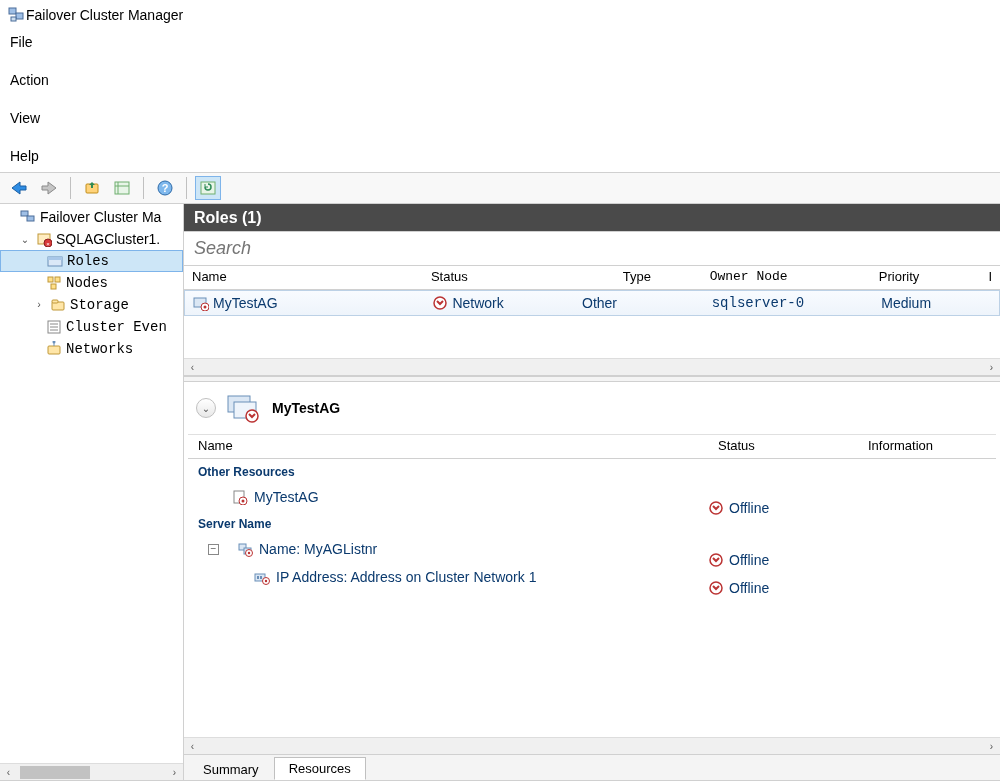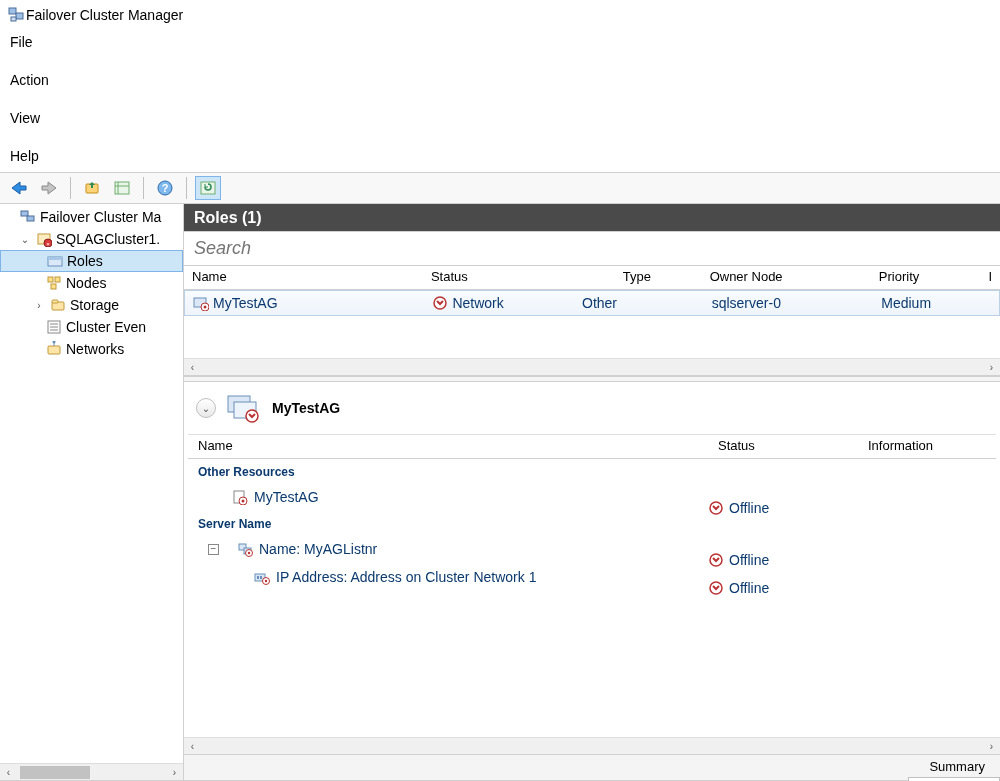--- a/index.html
+++ b/index.html
@@ -81,21 +81,21 @@
   padding-right: 4px;
 }
 .tree-row .expander {
   width: 14px; text-align: center; color: #555; font-size: 10px;
   cursor: default;
 }
 .tree-row .label { font-size: 14px; }
 .tree-row.selected { background: #cde6f7; border: 1px solid #7eb4ea; }
 .tree-row.lvl0 { padding-left: 20px; }
 .tree-row.lvl1 { padding-left: 18px; }
-.tree-row.lvl2 { padding-left: 46px; }
+.tree-row.lvl2 { padding-left: 46px; font-family: Liberation Mono, monospace; }
 .tree-row.lvl2.with-exp { padding-left: 32px; }
 .hscroll {
   height: 17px;
   background: #f0f0f0;
   border-top: 1px solid #ddd;
   position: relative;
 }
 .hscroll .arrow {
   position: absolute; top: 0; width: 17px; height: 17px;
   display: flex; align-items: center; justify-content: center;
@@ -164,21 +164,21 @@
   padding: 3px 8px;
   font-size: 14px;
   display: flex;
   align-items: center;
   gap: 4px;
   color: #0b3a6e;
 }
 .c-name { width: 240px; }
 .c-status { width: 150px; }
 .c-type { width: 130px; text-align: center; }
-.c-owner { width: 170px; }
+.c-owner { width: 170px; font-family: Liberation Mono, monospace; }
 .c-priority { width: 110px; }
 .c-info { flex: 1; }
 .splitter {
   height: 6px;
   background: #f4f4f4;
   border-top: 1px solid #d0d0d0;
   border-bottom: 1px solid #d0d0d0;
   cursor: row-resize;
 }
 .detail-pane {
@@ -247,21 +247,20 @@
   font-size: 14px;
   margin-top: 21px;
 }
 .tabs-row {
   display: flex;
   align-items: flex-end;
   height: 26px;
   border-top: 1px solid #d0d0d0;
   background: #f4f4f4;
   padding-left: 4px;
-  flex-direction: column;
 }
 .tab {
   padding: 3px 14px;
   font-size: 13px;
   background: #f4f4f4;
   border: 1px solid transparent;
   border-bottom: none;
   cursor: default;
 }
 .tab.active {

